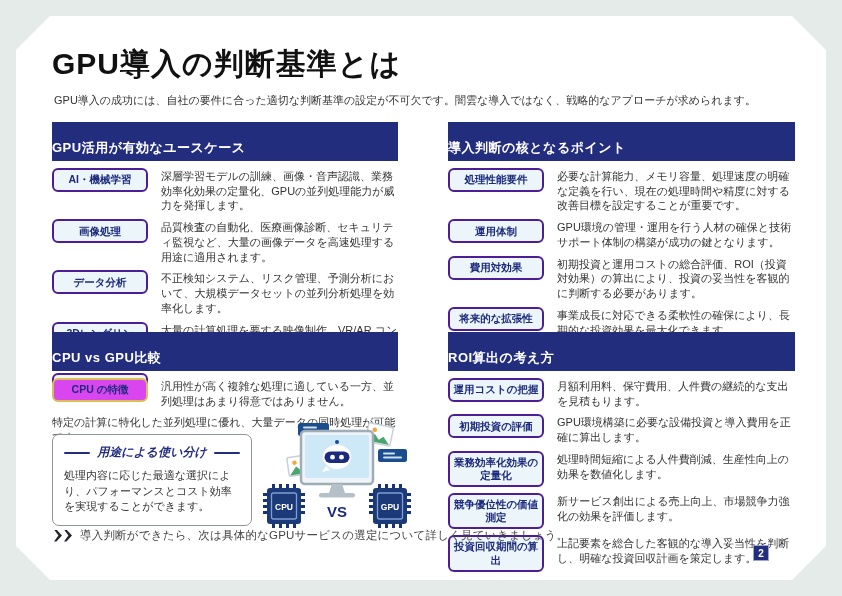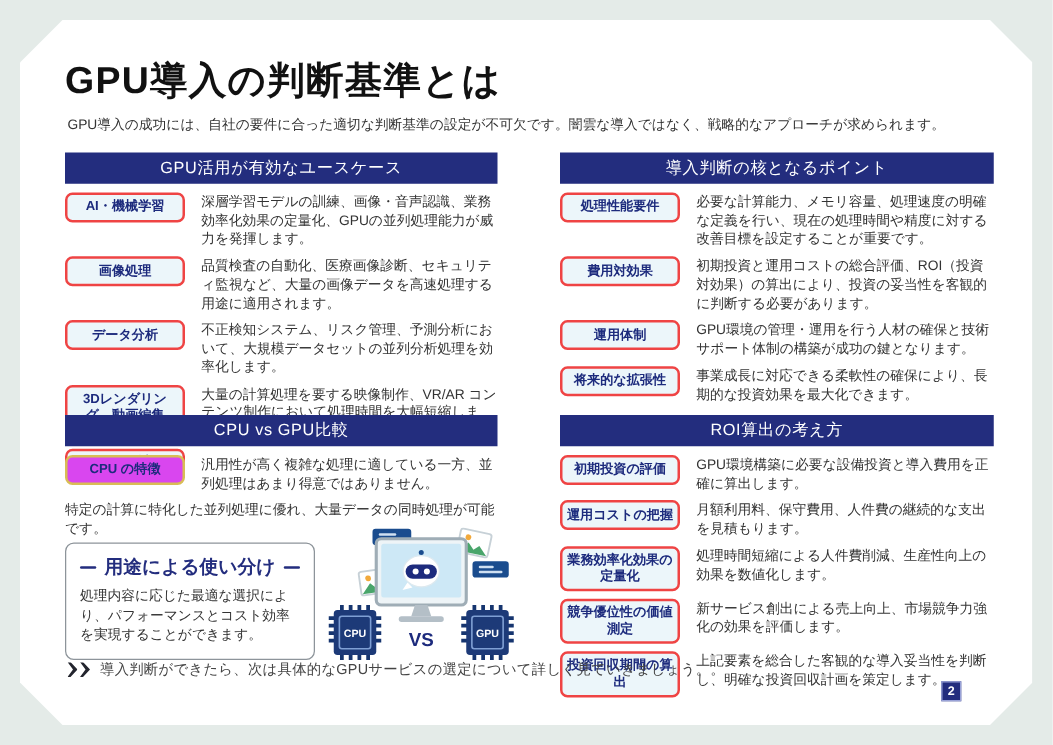--- a/index.html
+++ b/index.html
@@ -21,44 +21,44 @@
   .subtitle{
     position:absolute;left:38px;top:76px;margin:0;width:720px;
     font-size:11px;color:#333;line-height:1.5;
   }
   .block{position:absolute;}
   .pos-usecases{left:36px;top:106px;width:346px;}
   .pos-decision{left:432px;top:106px;width:347px;}
   .pos-cpugpu{left:36px;top:316px;width:346px;}
   .pos-roi{left:432px;top:316px;width:347px;}
   .sec-header{
-    background:#232d7e;color:#fff;text-align:center;
-    font-size:13px;font-weight:normal;padding:3px 0 4px;letter-spacing:.5px;
+    background:#232d7e;color:#fff;
+    font-size:13px;font-weight:bold;padding:17px 0 4px;letter-spacing:.5px;
     margin-bottom:7px;
   }
   .item{display:flex;gap:13px;margin-bottom:6px;align-items:flex-start;}
   .tag{
     flex:0 0 96px;box-sizing:border-box;min-height:24px;
     display:flex;align-items:center;justify-content:center;
-    border:2px solid #ef4444;background:#ecf6fa;border-radius:6px;
+    border:2px solid #4c1d95;background:#ecf6fa;border-radius:6px;
     color:#1d2b7d;font-weight:bold;font-size:10.5px;line-height:1.25;
     text-align:center;padding:3px 2px;
   }
   .tag-cpu{border-color:#d9bd55;background:#d946ef;}
   .tag-gpu{border-color:#a9c9d1;background:#eaf3f5;}
   .desc{font-size:11px;color:#333;line-height:1.34;padding-top:1px;}
   .usage-row{position:absolute;left:36px;top:412px;width:362px;height:104px;}
   .usage-box{
     position:absolute;left:0;top:6px;width:200px;box-sizing:border-box;
     border:1.5px solid #8d949a;border-radius:7px;background:#fff;
     padding:9px 11px 10px;
   }
   .usage-title-row{display:flex;align-items:center;justify-content:center;gap:7px;margin-bottom:7px;}
   .dash{width:26px;height:2px;background:#232d7e;border-radius:1px;}
-  .usage-title{color:#232d7e;font-weight:bold;font-size:15px;white-space:nowrap;}
+  .usage-title{color:#232d7e;font-weight:bold;font-size:12px;white-space:nowrap;font-style:italic;}
   .usage-body{font-size:11px;color:#333;line-height:1.42;}
   .illustration{position:absolute;left:208px;top:-6px;width:154px;height:110px;}
   .footer{position:absolute;left:38px;top:512px;display:flex;align-items:center;gap:8px;}
   .chevrons{display:flex;gap:2px;}
   .chev{width:8px;height:12px;background:#23252e;clip-path:polygon(0 0,30% 0,100% 50%,30% 100%,0 100%,55% 50%);}
   .footer-text{font-size:11.5px;color:#444;letter-spacing:.2px;}
   .page-badge{
     position:absolute;left:753px;top:545px;width:14px;height:14px;
     background:#232d7e;border:1px solid #9aa3d8;
     color:#fff;font-size:10px;font-weight:bold;
@@ -97,53 +97,53 @@
       </div>
     </section>
 
     <section class="block pos-decision">
       <div class="sec-header">導入判断の核となるポイント</div>
       <div class="item">
         <div class="tag">処理性能要件</div>
         <div class="desc">必要な計算能力、メモリ容量、処理速度の明確な定義を行い、現在の処理時間や精度に対する改善目標を設定することが重要です。</div>
       </div>
       <div class="item">
+        <div class="tag">運用体制</div>
+        <div class="desc">GPU環境の管理・運用を行う人材の確保と技術サポート体制の構築が成功の鍵となります。</div>
+      </div>
+      <div class="item">
         <div class="tag">費用対効果</div>
         <div class="desc">初期投資と運用コストの総合評価、ROI（投資対効果）の算出により、投資の妥当性を客観的に判断する必要があります。</div>
       </div>
       <div class="item">
-        <div class="tag">運用体制</div>
-        <div class="desc">GPU環境の管理・運用を行う人材の確保と技術サポート体制の構築が成功の鍵となります。</div>
-      </div>
-      <div class="item">
         <div class="tag">将来的な拡張性</div>
         <div class="desc">事業成長に対応できる柔軟性の確保により、長期的な投資効果を最大化できます。</div>
       </div>
     </section>
 
     <section class="block pos-cpugpu">
       <div class="sec-header">CPU vs GPU比較</div>
       <div class="item">
         <div class="tag tag-cpu">CPU の特徴</div>
         <div class="desc">汎用性が高く複雑な処理に適している一方、並列処理はあまり得意ではありません。</div>
       </div>
       <div class="item">
         <div class="desc">特定の計算に特化した並列処理に優れ、大量データの同時処理が可能です。</div>
       </div>
     </section>
 
     <section class="block pos-roi">
       <div class="sec-header">ROI算出の考え方</div>
       <div class="item">
+        <div class="tag">運用コストの把握</div>
+        <div class="desc">月額利用料、保守費用、人件費の継続的な支出を見積もります。</div>
+      </div>
+      <div class="item">
         <div class="tag">初期投資の評価</div>
         <div class="desc">GPU環境構築に必要な設備投資と導入費用を正確に算出します。</div>
-      </div>
-      <div class="item">
-        <div class="tag">運用コストの把握</div>
-        <div class="desc">月額利用料、保守費用、人件費の継続的な支出を見積もります。</div>
       </div>
       <div class="item">
         <div class="tag">業務効率化効果の定量化</div>
         <div class="desc">処理時間短縮による人件費削減、生産性向上の効果を数値化します。</div>
       </div>
       <div class="item">
         <div class="tag">競争優位性の価値測定</div>
         <div class="desc">新サービス創出による売上向上、市場競争力強化の効果を評価します。</div>
       </div>
       <div class="item">

